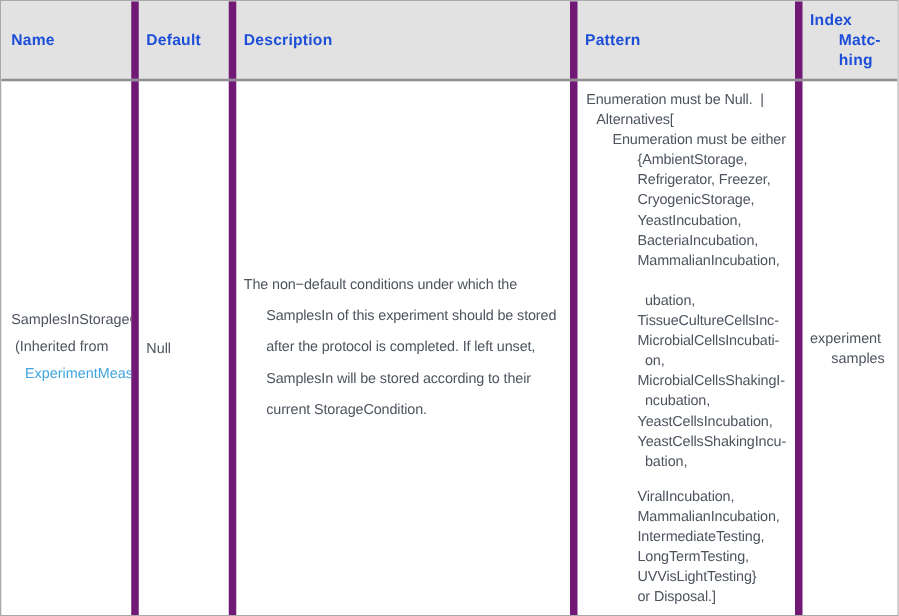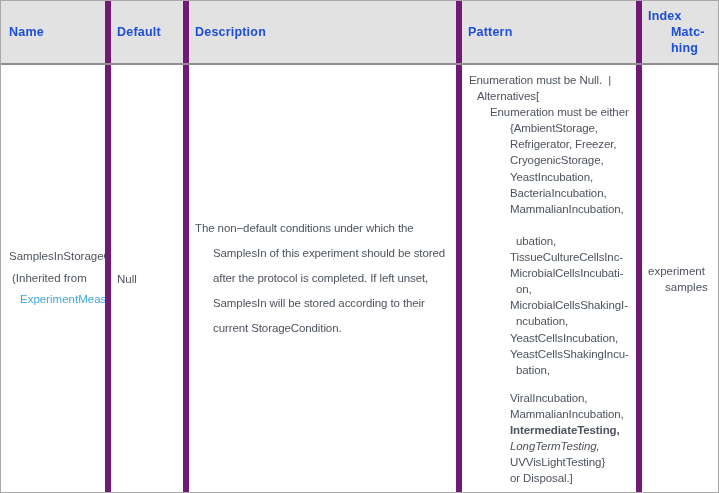--- a/index.html
+++ b/index.html
@@ -119,22 +119,22 @@
         <div class="tline" style="padding-left: 41px;">TissueCultureCellsInc-</div>
         <div class="tline" style="padding-left: 41px;">MicrobialCellsIncubati-</div>
         <div class="tline" style="padding-left: 47px;">on,</div>
         <div class="tline" style="padding-left: 41px;">MicrobialCellsShakingI-</div>
         <div class="tline" style="padding-left: 47px;">ncubation,</div>
         <div class="tline" style="padding-left: 41px;">YeastCellsIncubation,</div>
         <div class="tline" style="padding-left: 41px;">YeastCellsShakingIncu-</div>
         <div class="tline" style="padding-left: 47px;">bation,</div>
         <div class="tline" style="padding-left: 41px; margin-top: 12px;">ViralIncubation,</div>
         <div class="tline" style="padding-left: 41px;">MammalianIncubation,</div>
-        <div class="tline" style="padding-left: 41px; font-weight: bold;">IntermediateTesting,</div>
-        <div class="tline" style="padding-left: 41px; font-style: italic;">LongTermTesting,</div>
+        <div class="tline" style="padding-left: 41px;">IntermediateTesting,</div>
+        <div class="tline" style="padding-left: 41px;">LongTermTesting,</div>
         <div class="tline" style="padding-left: 41px;">UVVisLightTesting}</div>
         <div class="tline" style="padding-left: 41px;">or Disposal.]</div>
       </div>
     <div class="cell cell-index">
         <div class="tline" style="padding-left: 0px;">experiment</div>
         <div class="tline" style="padding-left: 17px;">samples</div>
       </div>
   </div>
 </div>
 

